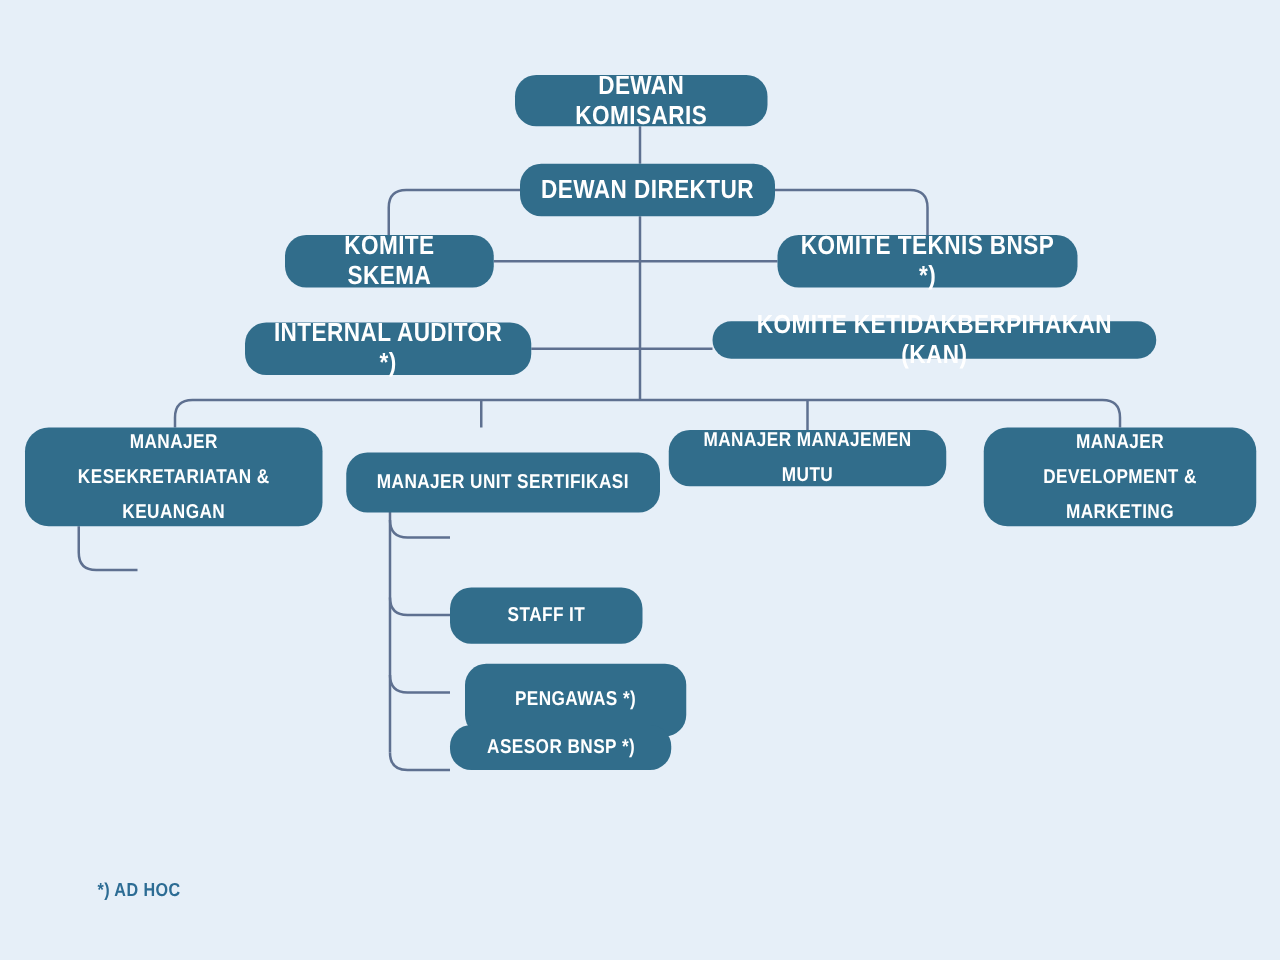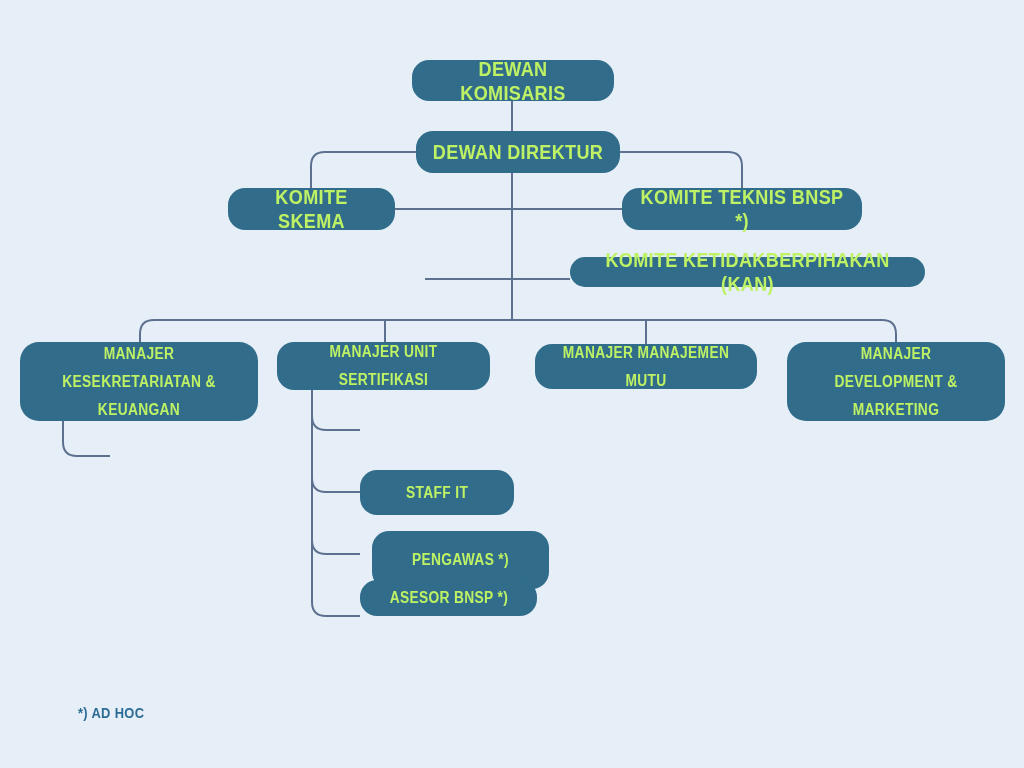--- a/index.html
+++ b/index.html
@@ -11,21 +11,21 @@
   html,body{margin:0;padding:0;}
   body{background:var(--bg);font-family:"Liberation Sans",sans-serif;}
   .stage{
     position:relative;width:1024px;height:768px;background:var(--bg);overflow:hidden;
   }
   .wires{position:absolute;left:0;top:0;width:1024px;height:768px;}
   .wires path{stroke:var(--line);stroke-width:2;fill:none;}
   .node{
     position:absolute;background:var(--box);border-radius:17px;
     display:flex;align-items:center;justify-content:center;
-    color:#bef264;box-sizing:border-box;
+    color:#ffffff;box-sizing:border-box;
   }
   .lbl{
     display:block;width:max-content;white-space:pre-line;text-align:center;
     font-weight:700;letter-spacing:.4px;
     transform:scaleX(.86);transform-origin:center;
     margin:0 auto;
   }
   .lg .lbl{font-size:21px;}
   .sm .lbl{font-size:16px;line-height:1.75;}
   .footnote{
@@ -66,31 +66,34 @@
   </div>
 
   <div class="node lg" style="left:228px;top:188px;width:167px;height:42px">
     <span class="lbl">KOMITE SKEMA</span>
   </div>
 
   <div class="node lg" style="left:622px;top:188px;width:240px;height:42px">
     <span class="lbl">KOMITE TEKNIS BNSP *)</span>
   </div>
 
+  <div class="node lg" style="left:196px;top:258px;width:229px;height:42px">
+    <span class="lbl">INTERNAL AUDITOR *)</span>
+  </div>
 
   <div class="node lg" style="left:570px;top:257px;width:355px;height:30px">
     <span class="lbl">KOMITE KETIDAKBERPIHAKAN (KAN)</span>
   </div>
 
   <div class="node sm" style="left:20px;top:342px;width:238px;height:79px;border-radius:19px">
     <span class="lbl">MANAJER
 KESEKRETARIATAN &amp; KEUANGAN</span>
   </div>
 
-  <div class="node sm" style="left:277px;top:342px;width:213px;height:48px">
+  <div class="node sm" style="left:277px;top:362px;width:251px;height:48px">
     <span class="lbl">MANAJER UNIT SERTIFIKASI</span>
   </div>
 
   <div class="node sm" style="left:535px;top:344px;width:222px;height:45px">
     <span class="lbl">MANAJER MANAJEMEN MUTU</span>
   </div>
 
   <div class="node sm" style="left:787px;top:342px;width:218px;height:79px;border-radius:19px">
     <span class="lbl">MANAJER
 DEVELOPMENT &amp; MARKETING</span>

